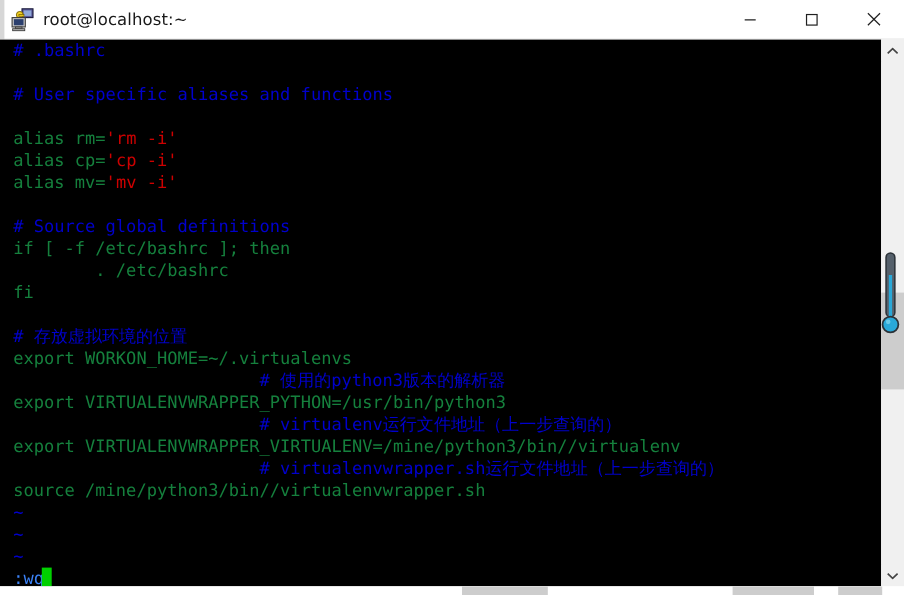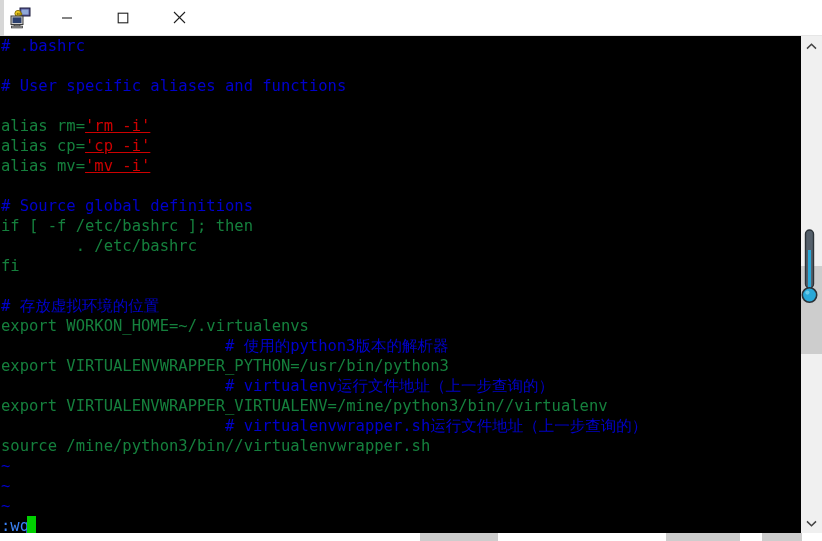--- a/index.html
+++ b/index.html
@@ -88,26 +88,26 @@
     width: 100%;
     font-family: "DejaVu Sans Mono", "Liberation Mono", monospace;
     font-size: 15.5px;
     line-height: 20px;
     white-space: pre;
     letter-spacing: 0px;
   }
   .tline {
     height: 20px;
     white-space: pre;
-    padding-left: 1px;
+    padding-left: 12px;
   }
   .c-comment  { color: #0000cd; }
   .c-keyword  { color: #15803d; }
   .c-cyan     { color: #15803d; }
-  .c-string   { color: #cd0000; text-decoration: underline; }
+  .c-string   { color: #cd0000; }
   .c-plain    { color: #cccccc; }
   .c-tilde    { color: #0000cd; }
   .c-cmdline  { color: #3b82f6; }
 
   .cursor-block {
     display: inline-block;
     width: 9px;
     height: 18px;
     background: #00d000;
     vertical-align: -3px;
@@ -196,20 +196,21 @@
       <circle cx="8" cy="6.5" r="3.1" fill="#f2d024" stroke="#7a6400" stroke-width="0.9"></circle>
       <rect x="7.2" y="6.2" width="4.6" height="1.6" fill="#f2d024" stroke="#7a6400" stroke-width="0.7"></rect>
 
       <rect x="1" y="9" width="12" height="8.5" fill="#c9c9c9" stroke="#3a3a3a" stroke-width="1"></rect>
       <rect x="2.6" y="10.4" width="8.8" height="5.6" fill="#2b3f6e"></rect>
 
       <rect x="4" y="17.5" width="6" height="1.6" fill="#9a9a9a" stroke="#3a3a3a" stroke-width="0.8"></rect>
       <rect x="1.5" y="19.1" width="11" height="1.8" fill="#b5b5b5" stroke="#3a3a3a" stroke-width="0.8"></rect>
     </svg>
 
+    <div class="title-text">root@localhost:~</div>
 
     <div class="win-buttons">
       <div class="win-btn minimize" title="Minimize">
         <svg width="12" height="12" viewBox="0 0 12 12">
           <line x1="1" y1="6" x2="11" y2="6" stroke="#202020" stroke-width="1.1"></line>
         </svg>
       </div>
       <div class="win-btn maximize" title="Maximize">
         <svg width="12" height="12" viewBox="0 0 12 12">
           <rect x="1.2" y="1.2" width="9.6" height="9.6" fill="none" stroke="#202020" stroke-width="1.1"></rect>

